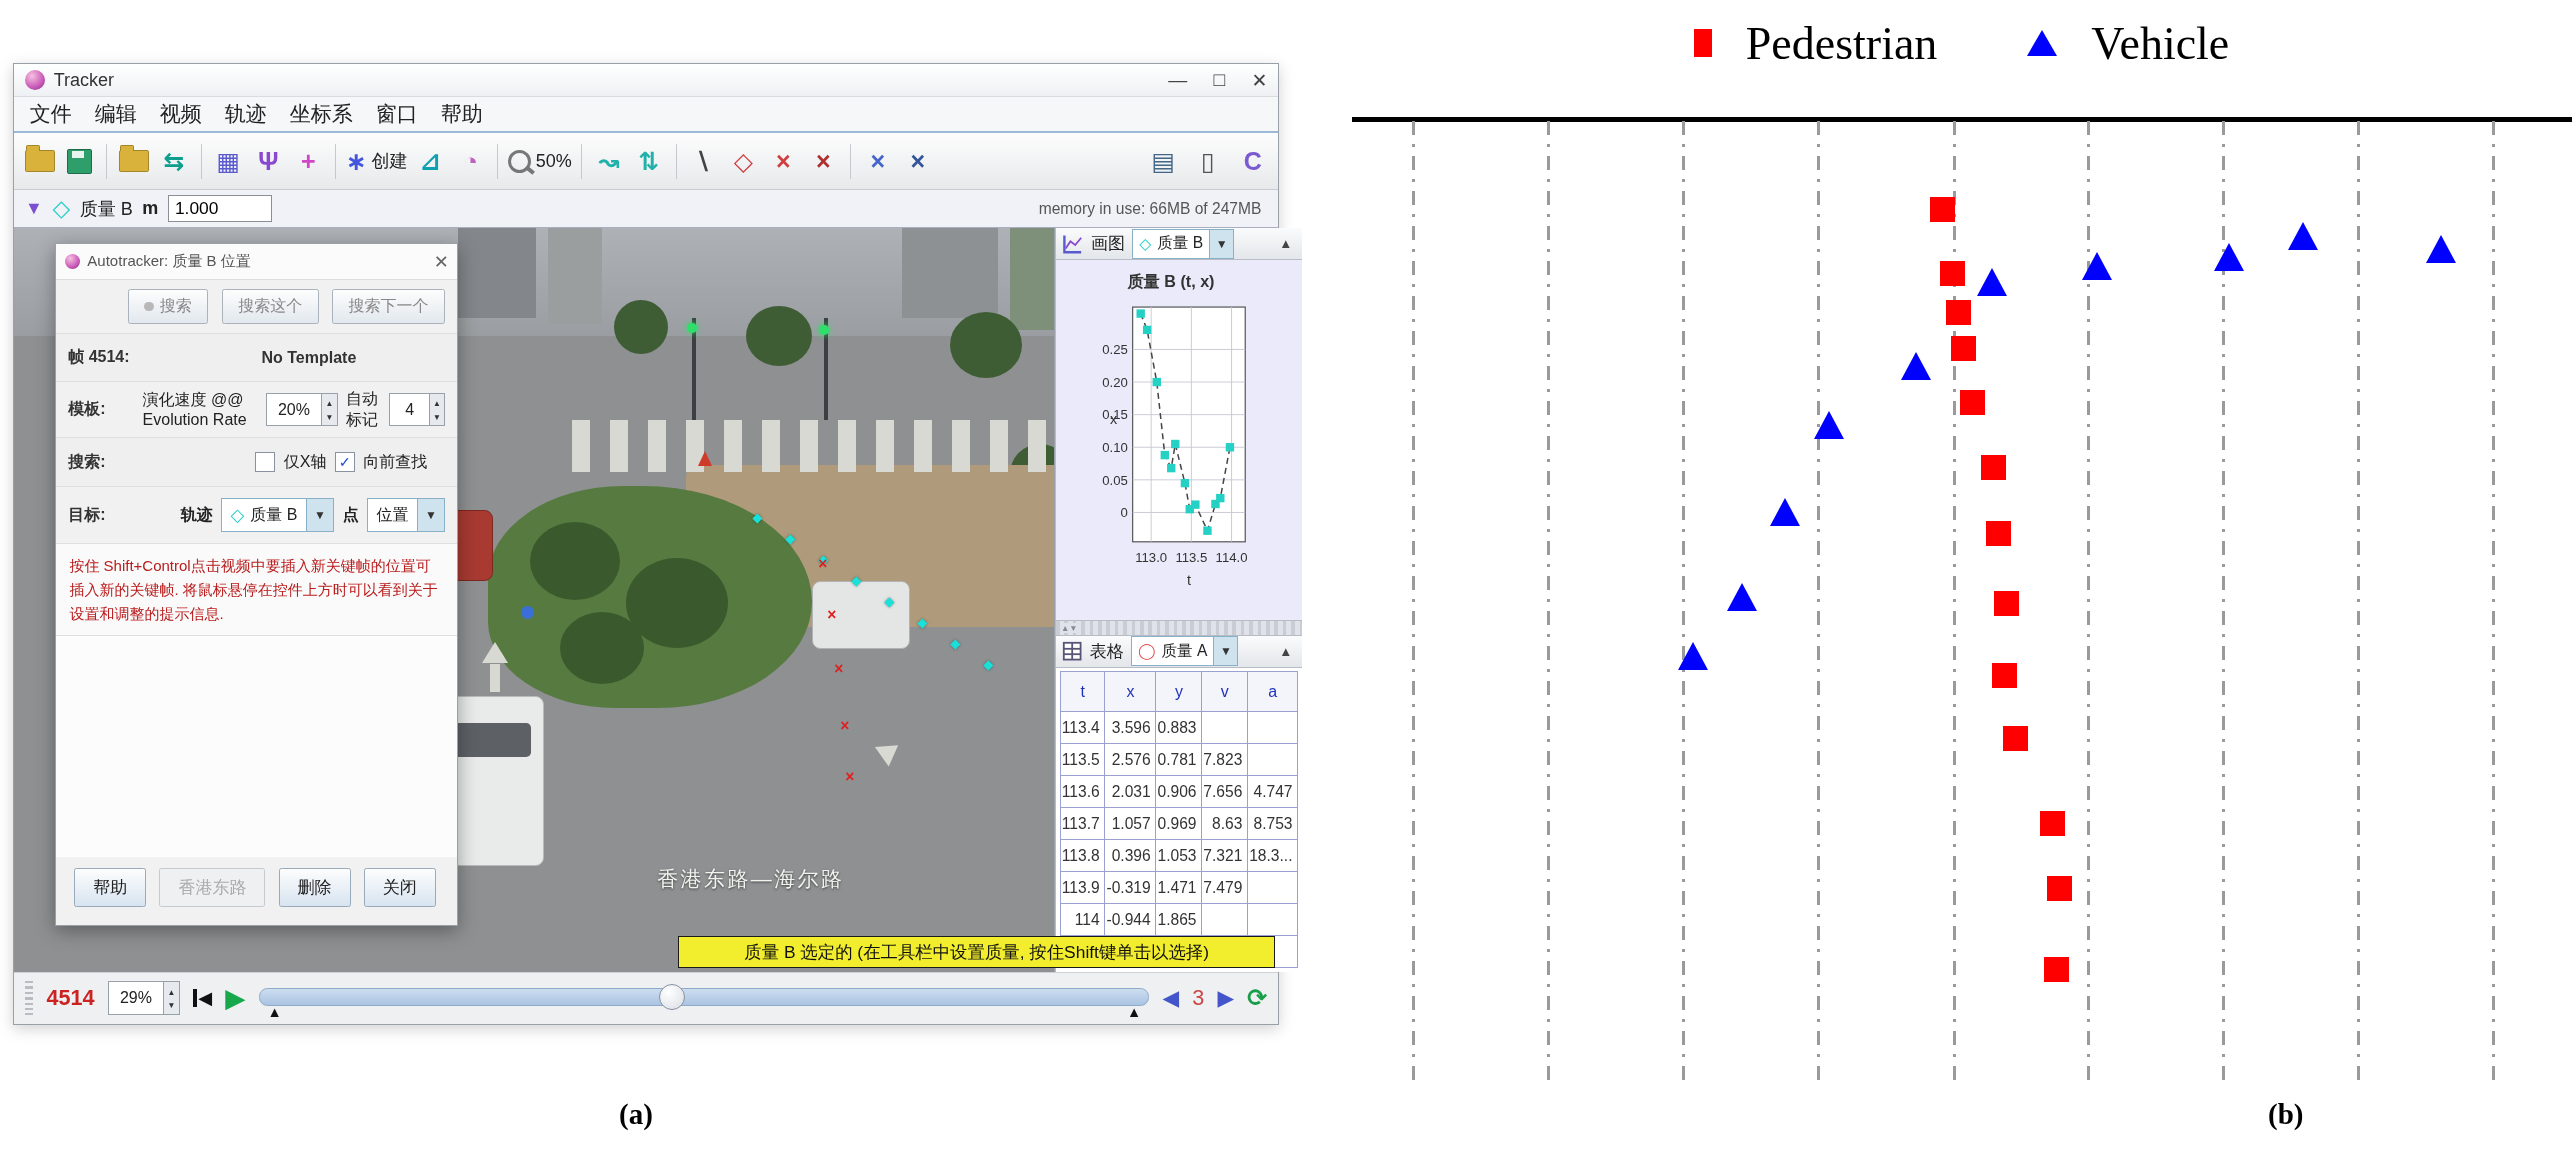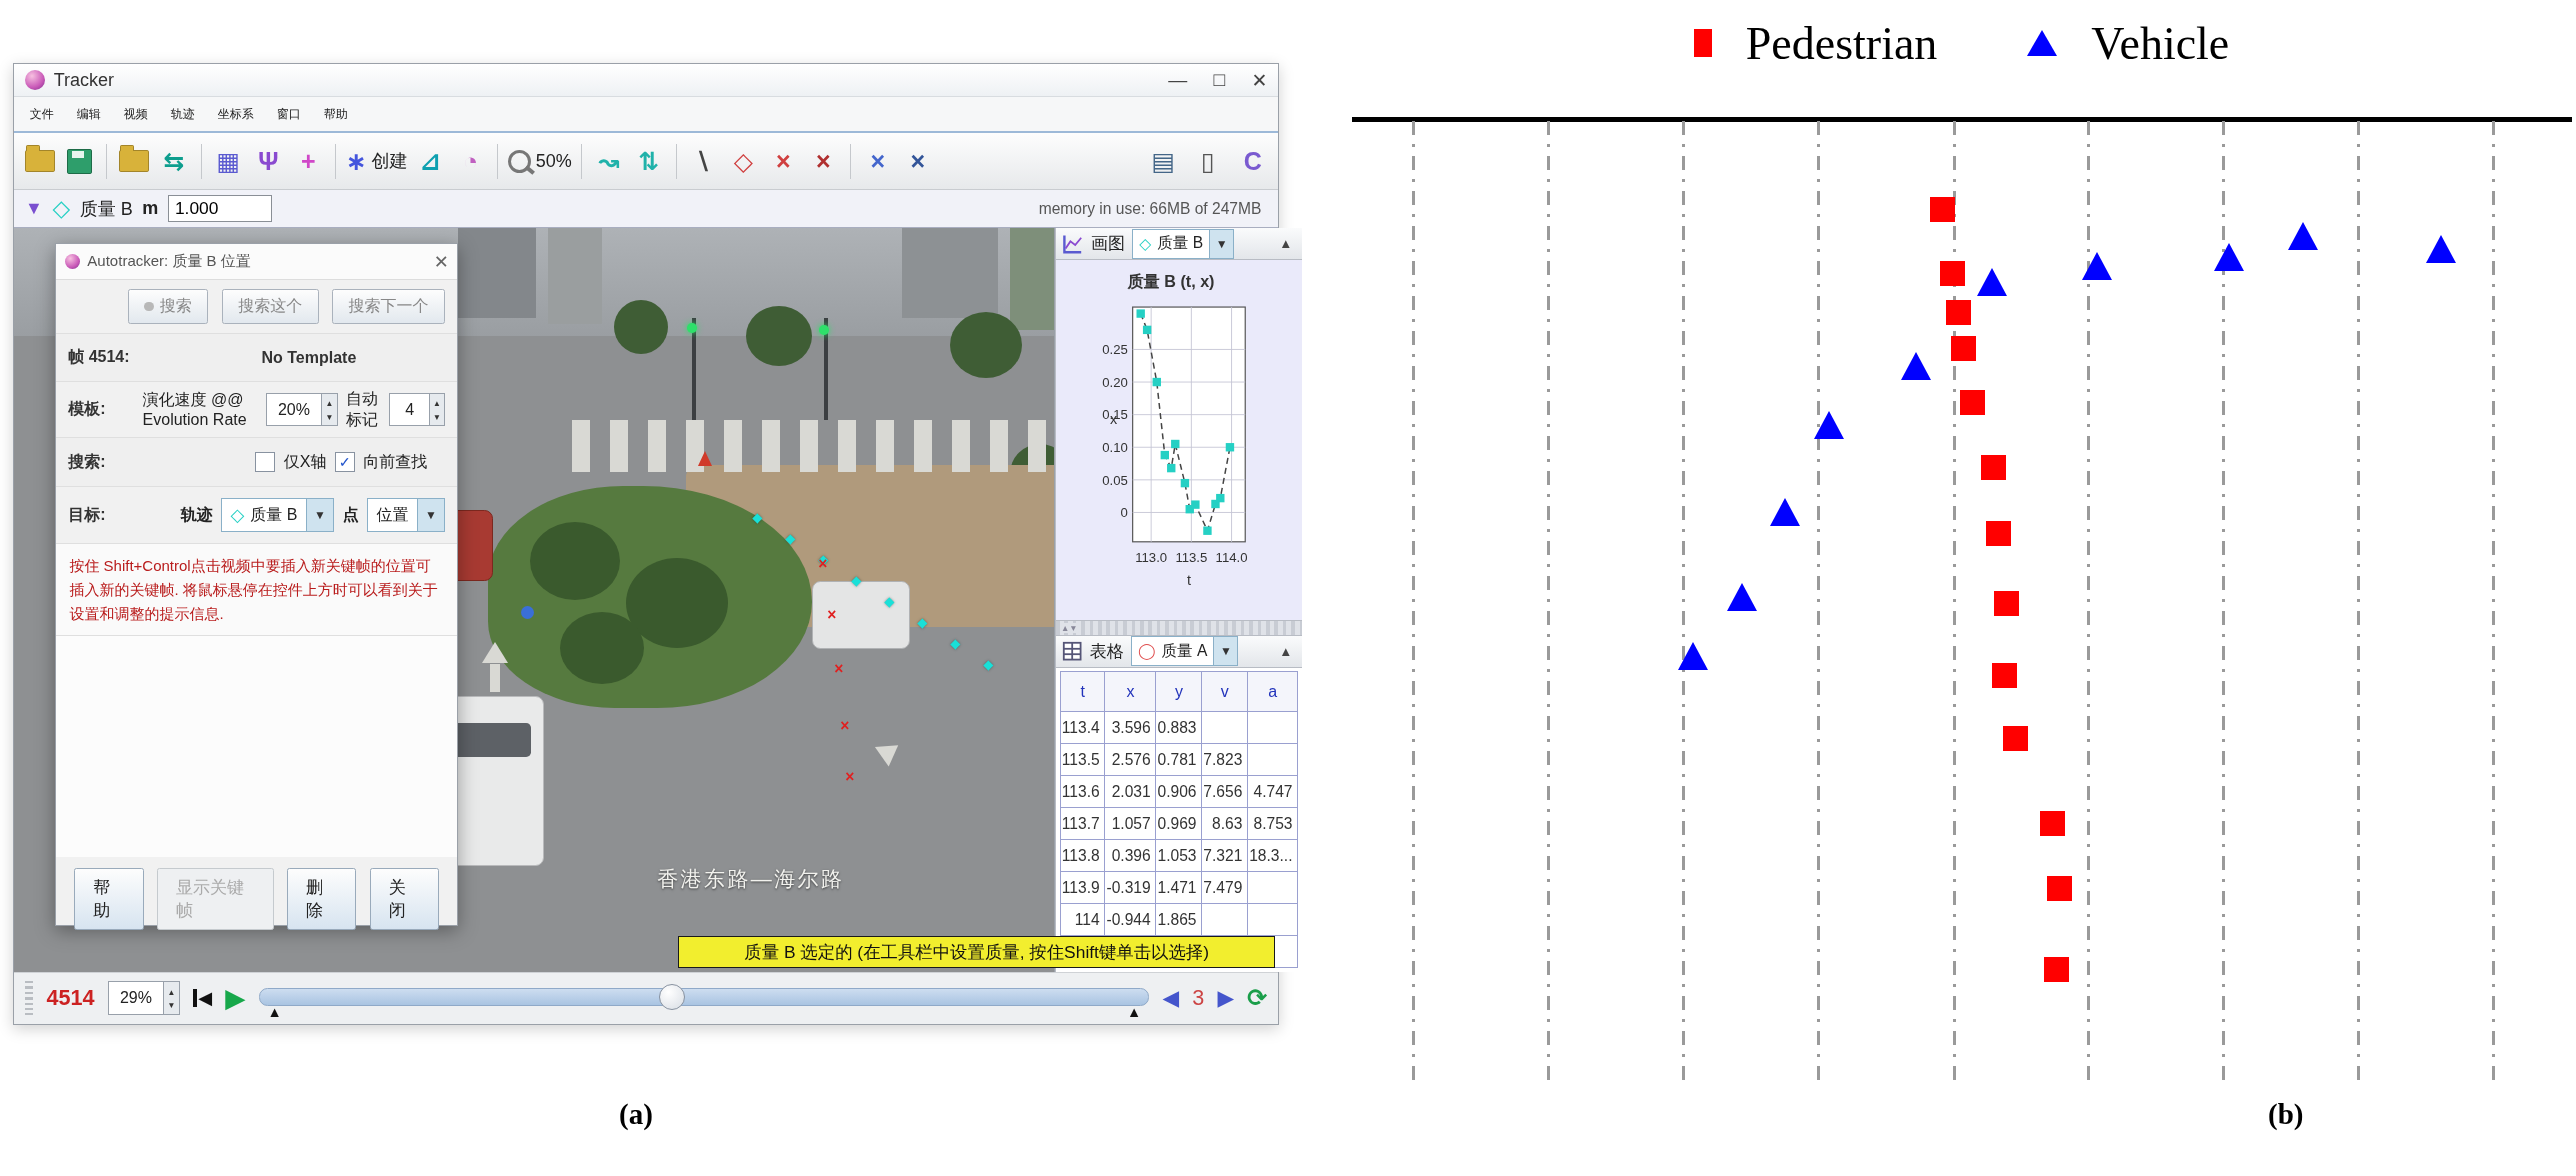--- a/index.html
+++ b/index.html
@@ -12,21 +12,21 @@
     border:1.2px solid #9aa0a8;box-shadow:0 3.6px 14.4px rgba(0,0,0,.18);}
   #titlebar{position:relative;height:32px;background:linear-gradient(#ffffff,#eef1f4);
     display:flex;align-items:center;padding:0 10.8px;border-bottom:0.6px solid #d8dce0;}
   #app-icon{width:20.4px;height:20.4px;border-radius:50%;
     background:radial-gradient(circle at 35% 30%,#f7c0e0,#c95ab8 60%,#7a2a8a);}
   #win-title{margin-left:8.4px;font-size:18px;color:#333;}
   #win-controls{margin-left:auto;display:flex;gap:26.4px;font-size:19px;color:#444;}
   #win-controls span{cursor:default;}
 
   #menubar{height:34px;display:flex;align-items:center;gap:23px;padding:0 15.6px;
-    background:#f6f7f8;border-bottom:2.4px solid #9db9d8;font-size:12px;color:#222;}
+    background:#f6f7f8;border-bottom:2.4px solid #9db9d8;font-size:21px;color:#222;}
 
   #toolbar{height:56px;display:flex;align-items:center;gap:6px;padding:0 8.4px;
     background:linear-gradient(#fdfdfd,#e7e9eb);border-bottom:0.6px solid #c9ccd0;}
   .tb-btn{min-width:34px;height:41px;display:flex;align-items:center;justify-content:center;
     gap:4.8px;border-radius:3.6px;font-size:25px;font-weight:bold;}
   .tb-sep{width:1.2px;height:35px;background:#c5c8cc;margin:0 3.6px;}
   .tb-label{font-size:18px;font-weight:normal;color:#222;}
   .icon-folder{width:28px;height:20.4px;background:#d8b23a;border:1.2px solid #a3852a;border-radius:1.8px;position:relative;}
   .icon-folder::before{content:"";position:absolute;left:0;top:-6px;width:12px;height:4.8px;
     background:#d8b23a;border:1.2px solid #a3852a;border-bottom:none;border-radius:1.8px 1.8px 0 0;}
@@ -396,21 +396,21 @@
               <span class="dd-text">
                   <span>位置</span>
                 </span>
               <span class="dd-arrow">▼</span>
             </span>
           </div>
           <div id="dlg-hint">按住 Shift+Control点击视频中要插入新关键帧的位置可插入新的关键帧. 将鼠标悬停在控件上方时可以看到关于设置和调整的提示信息.</div>
           <div id="dlg-filler"></div>
           <div id="dlg-buttons">
             <div class="dlg-bottom-btn">帮助</div>
-            <div class="dlg-bottom-btn disabled">显示关键帧</div>
+            <div class="dlg-bottom-btn disabled">香港东路</div>
             <div class="dlg-bottom-btn">删除</div>
             <div class="dlg-bottom-btn">关闭</div>
           </div>
         </div>
       </div>
 
       <div id="right-col">
         <div id="right-strip"></div>
         <div id="right-panels">
           <div class="panel-header">

